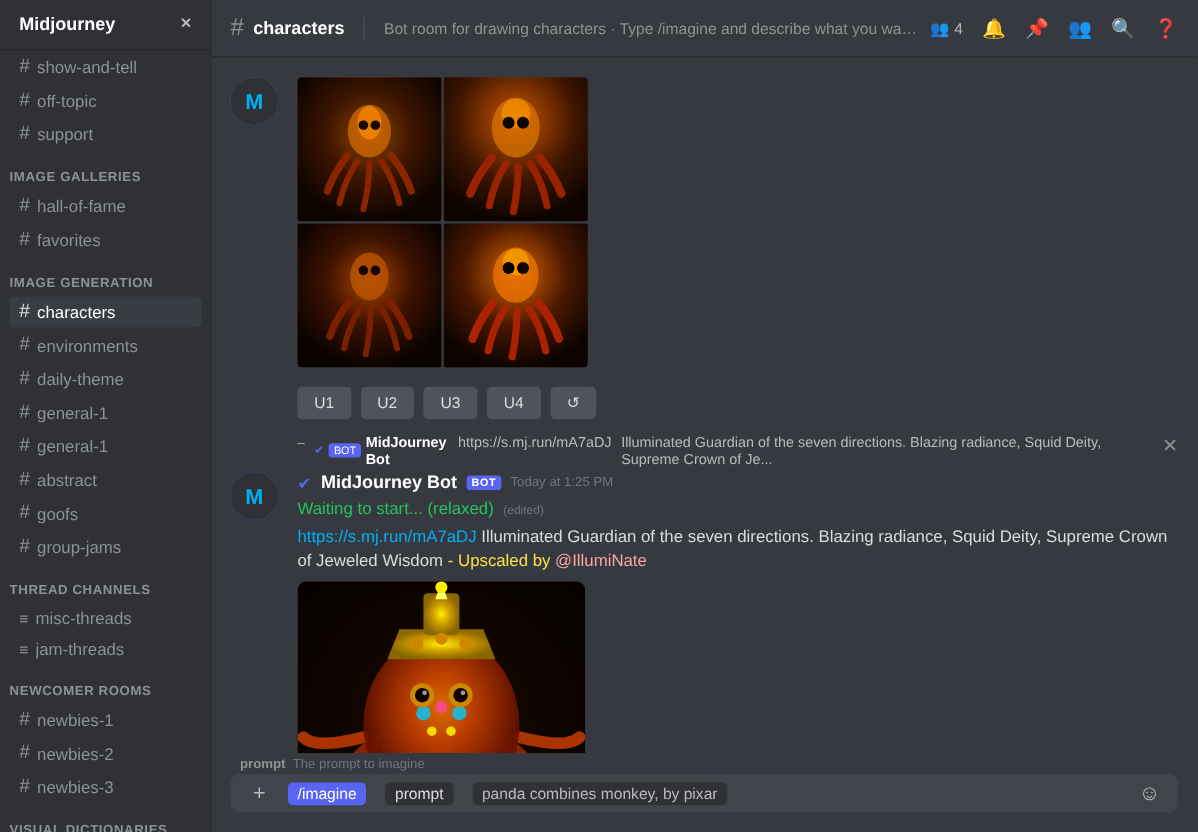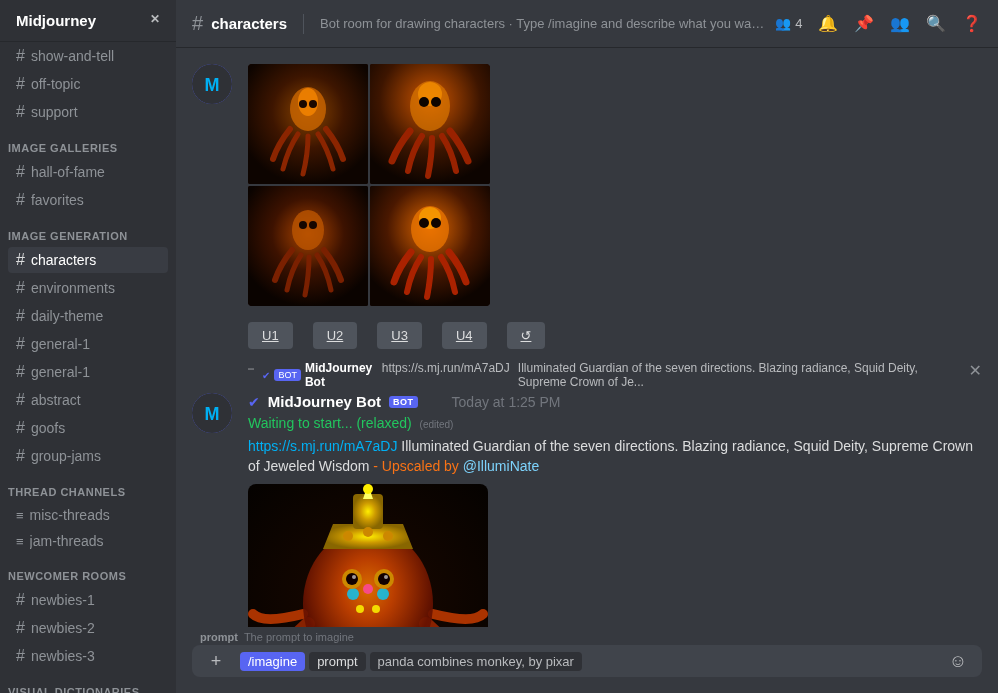--- a/index.html
+++ b/index.html
@@ -191,23 +191,22 @@
       padding: 1px 4px;
       border-radius: 3px;
       text-transform: uppercase;
       letter-spacing: 0.5px;
     }
     .verified-badge {
       color: #5865f2;
       font-size: 14px;
     }
     .message-timestamp {
-      font-size: 14px;
+      font-size: 11px;
       color: #72767d;
-      margin-left: 26px;
     }
     .message-text {
       font-size: 14px;
       color: #dcddde;
       line-height: 1.375;
     }
     .message-text a {
       color: #00b0f4;
       text-decoration: none;
     }
@@ -217,24 +216,23 @@
     }
     .edited-tag {
       font-size: 10px;
       color: #72767d;
       margin-left: 4px;
     }
 
     
     .action-buttons {
       display: flex;
-      gap: 20px;
+      gap: 8px;
       margin-top: 8px;
       flex-wrap: wrap;
-      text-decoration: underline;
     }
     .action-btn {
       background: #4f545c;
       border: none;
       color: #dcddde;
       padding: 6px 14px;
       border-radius: 4px;
       font-size: 13px;
       font-weight: 500;
       cursor: pointer;
@@ -289,21 +287,21 @@
       display: flex;
       align-items: center;
       justify-content: center;
       font-size: 18px;
       border-radius: 50%;
     }
     .slash-command-area {
       display: flex;
       align-items: center;
       flex: 1;
-      gap: 4px;
+      gap: 16px;
     }
     .slash-command-pill {
       background: #5865f2;
       color: #fff;
       padding: 2px 8px;
       border-radius: 4px;
       font-size: 13px;
       font-weight: 500;
     }
     .command-param {
@@ -602,22 +600,22 @@
           <span class="bot-badge">BOT</span>
           <span class="message-timestamp">Today at 1:25 PM</span>
         </div>
         <div class="message-text">
           <span class="message-status">Waiting to start... (relaxed)</span>
           <span class="edited-tag">(edited)</span>
         </div>
         <div class="message-text" style="margin-top:4px;">
           <a href="#">https://s.mj.run/mA7aDJ</a>
           <span> Illuminated Guardian of the seven directions. Blazing radiance, Squid Deity, Supreme Crown of Jeweled Wisdom</span>
-          <span style="color:#f97316;"> - Upscaled by </span>
-          <a href="#" style="color:#7dd3fc;">@IllumiNate</a>
+          <span style="color:#fde047;"> - Upscaled by </span>
+          <a href="#" style="color:#fca5a5;">@IllumiNate</a>
         </div>
         
         <div class="single-image" style="margin-top:8px;">
           <svg width="240" height="230" viewBox="0 0 240 230">
             <defs>
               <radialGradient id="main-bg" cx="50%" cy="50%" r="70%">
                 <stop offset="0%" stop-color="#1a0800"></stop>
                 <stop offset="100%" stop-color="#050200"></stop>
               </radialGradient>
               <radialGradient id="body-grad" cx="50%" cy="40%" r="50%">

